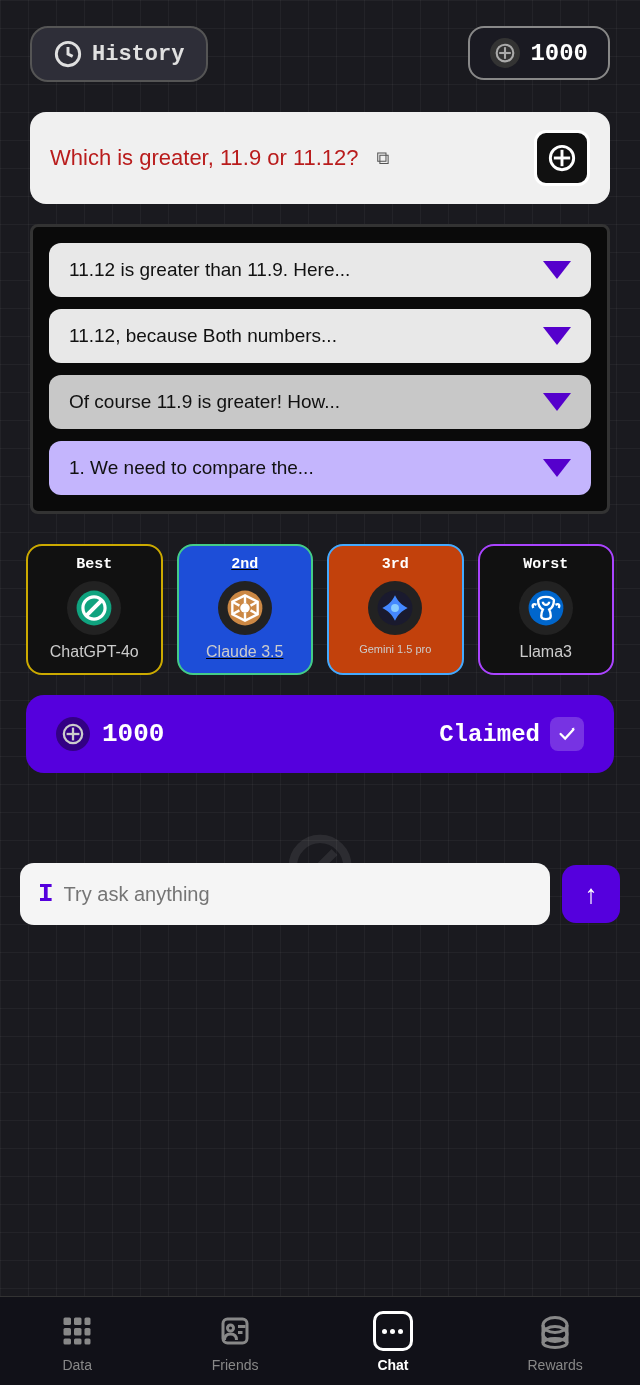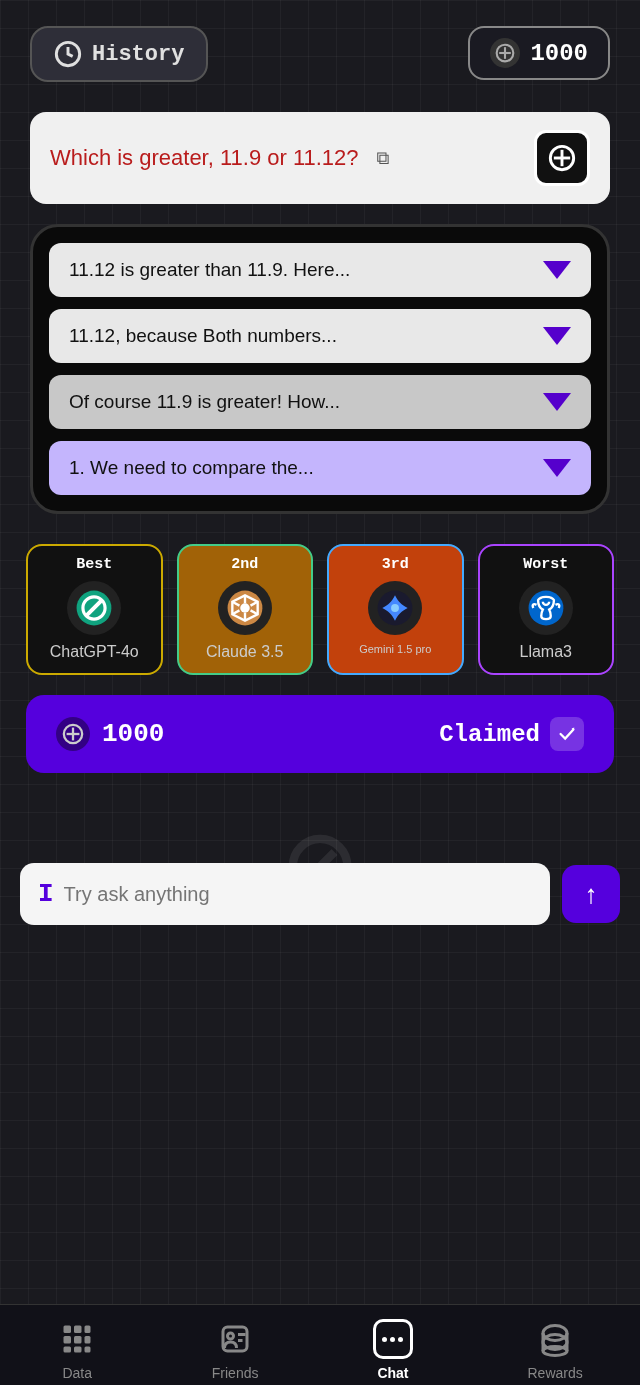--- a/index.html
+++ b/index.html
@@ -111,21 +111,21 @@
       justify-content: center;
       flex-shrink: 0;
       margin-left: 10px;
     }
 
     
     .answers-panel {
       margin: 0 30px 20px 30px;
       background: #0a0a0a;
       border: 3px solid #333;
-      border-radius: 28px;
+      border-radius: 8px;
       padding: 16px;
       display: flex;
       flex-direction: column;
       gap: 12px;
     }
 
     .answer-row {
       display: flex;
       align-items: center;
       justify-content: space-between;
@@ -177,22 +177,23 @@
       gap: 8px;
       border: 2px solid #444;
     }
 
     .rank-card.best {
       background: #111;
       border: 2.5px solid #ccaa00;
     }
 
     .rank-card.second {
-      background: #a16207;
+      background: #1d4ed8;
       border: 2.5px solid #44cc88;
+      text-decoration: underline;
     }
 
     .rank-card.third {
       background: #c2410c;
       border: 2.5px solid #44aaff;
     }
 
     .rank-card.worst {
       background: #111;
       border: 2.5px solid #aa44ff;
@@ -345,21 +346,21 @@
     .bottom-nav {
       position: absolute;
       bottom: 0;
       left: 0;
       width: 640px;
       background: #111118;
       border-top: 1px solid #333;
       display: flex;
       align-items: center;
       justify-content: space-around;
-      padding: 14px 0 4px 0;
+      padding: 14px 0 12px 0;
     }
 
     .nav-item {
       display: flex;
       flex-direction: column;
       align-items: center;
       gap: 6px;
       cursor: pointer;
     }
 

